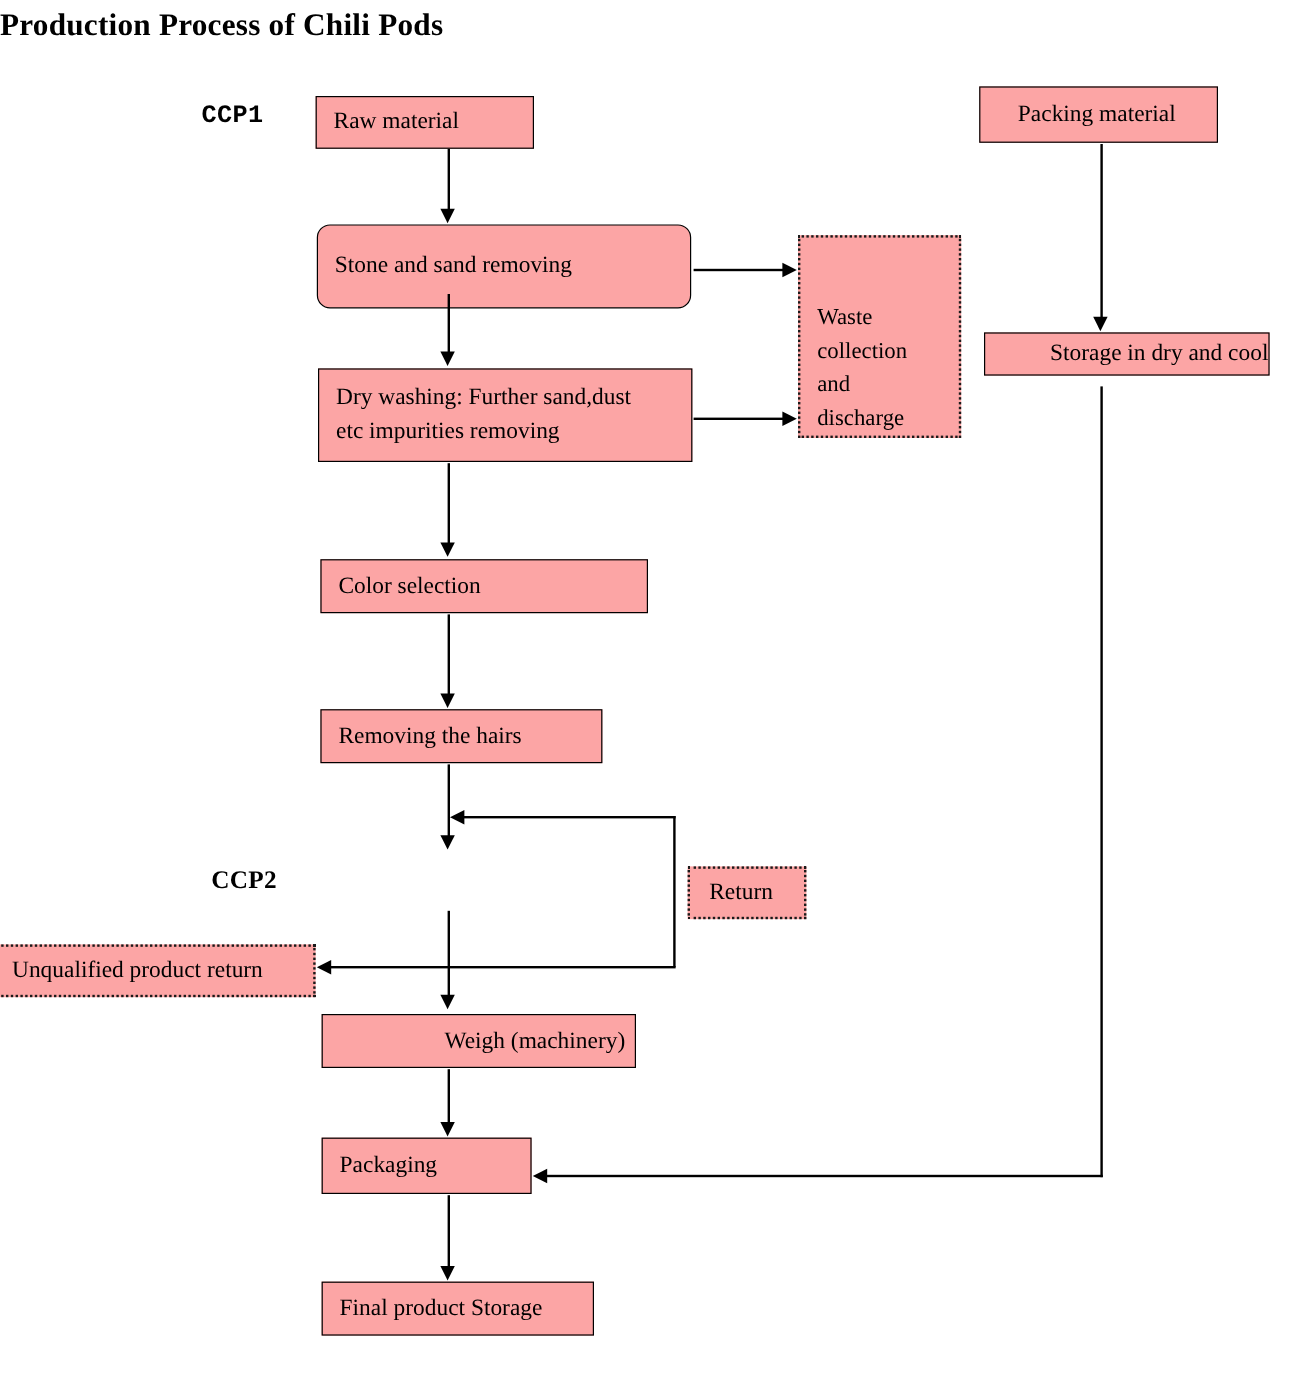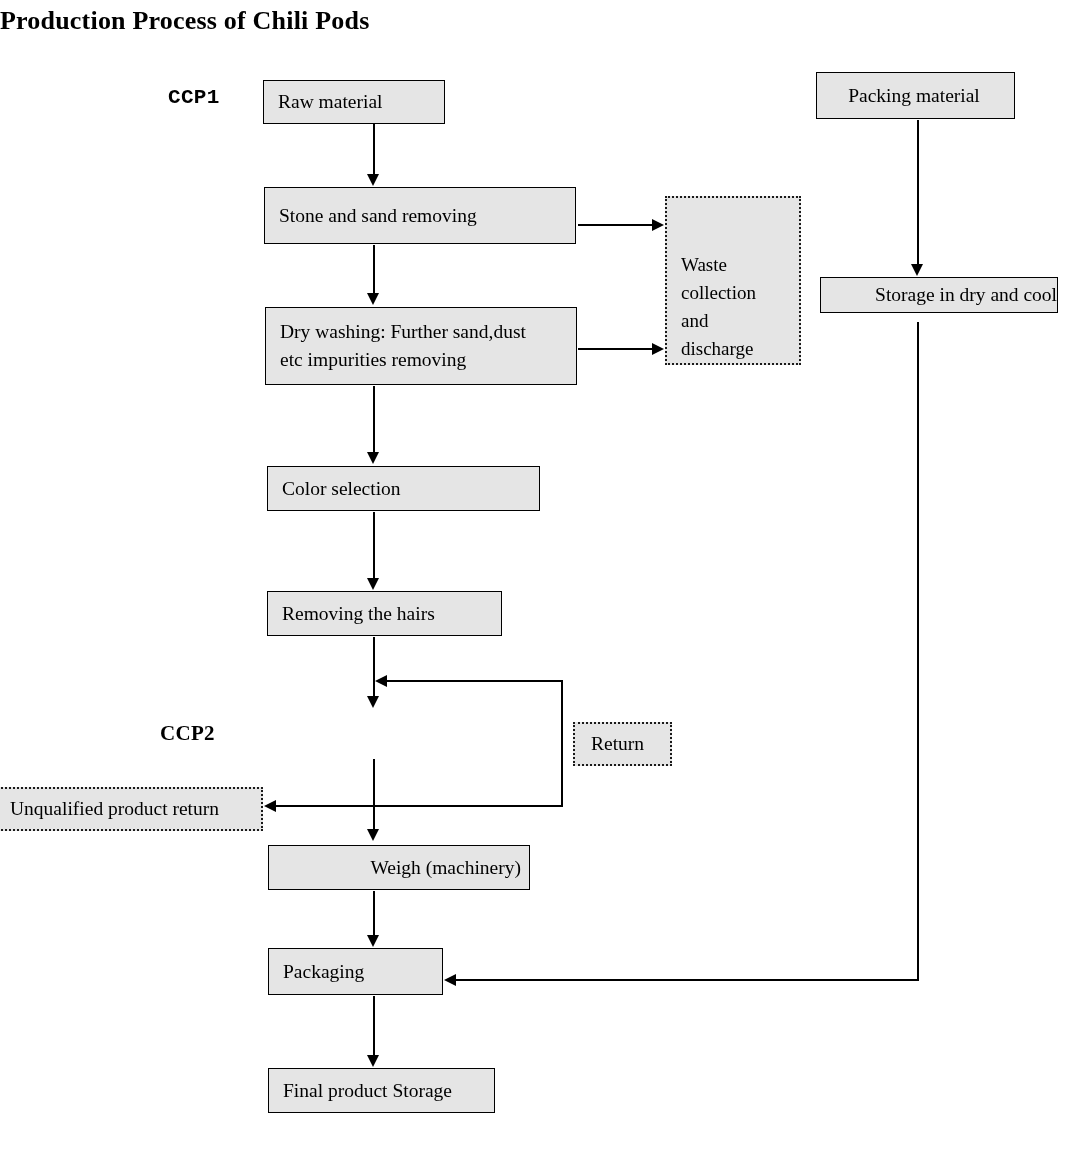--- a/index.html
+++ b/index.html
@@ -32,21 +32,21 @@
   .ccp {
     position: absolute;
     font-size: 21px;
     font-weight: bold;
     letter-spacing: 0.3px;
   }
   .node {
     position: absolute;
     box-sizing: border-box;
     border: 1.6px solid #000000;
-    background: #e5e5e5;
+    background: #fca5a5;
     display: flex;
     align-items: center;
     font-size: 19.5px;
     line-height: 1.42;
     padding-left: 14px;
     padding-right: 8px;
   }
   .node.dotted {
     border: 2px dotted #1a1a1a;
   }
@@ -86,27 +86,27 @@
   }
 </style>
 </head>
 <body>
 
 <div id="canvas">
 
   <div class="title">Production Process of Chili Pods</div>
 
   <div class="ccp" style="left:168px; top:86px;font-family:Liberation Mono, monospace;">CCP1</div>
-  <div class="ccp" style="left:160px; top:721px;">CCP2</div>
+  <div class="ccp" style="left:176px; top:721px;">CCP2</div>
 
   <div class="node" style="left:263px; top:80px; width:182px; height:44px;">
     <span class="txt">Raw material</span>
   </div>
 
-  <div class="node" style="left:264px; top:187px; width:312px; height:57px;">
+  <div class="node" style="left:264px; top:187px; width:312px; height:70px;border-radius:11px;">
     <span class="txt">Stone and sand removing</span>
   </div>
 
   <div class="node" style="left:265px; top:307px; width:312px; height:78px;">
     <span class="txt">Dry washing:  Further sand,dust
 etc impurities removing</span>
   </div>
 
   <div class="node" style="left:267px; top:466px; width:273px; height:45px;">
     <span class="txt">Color selection</span>

